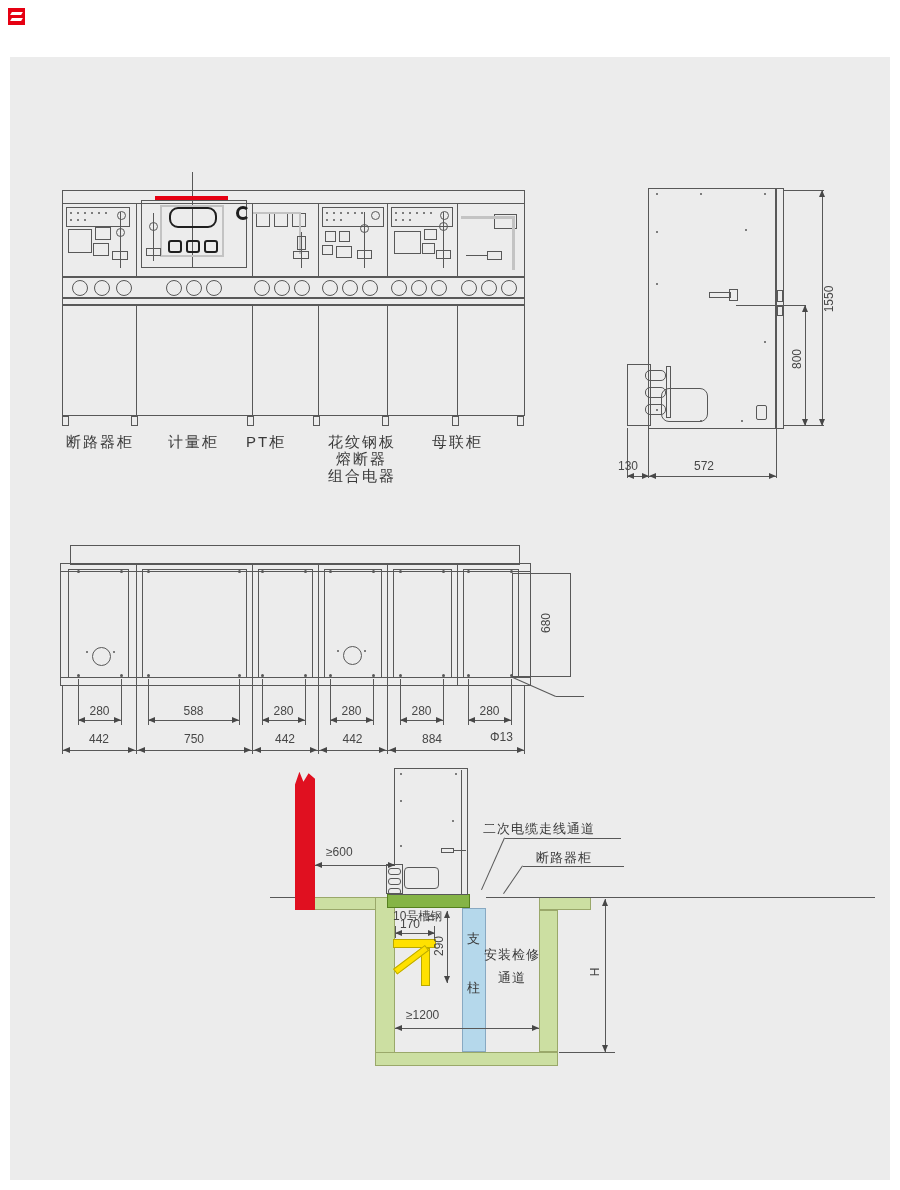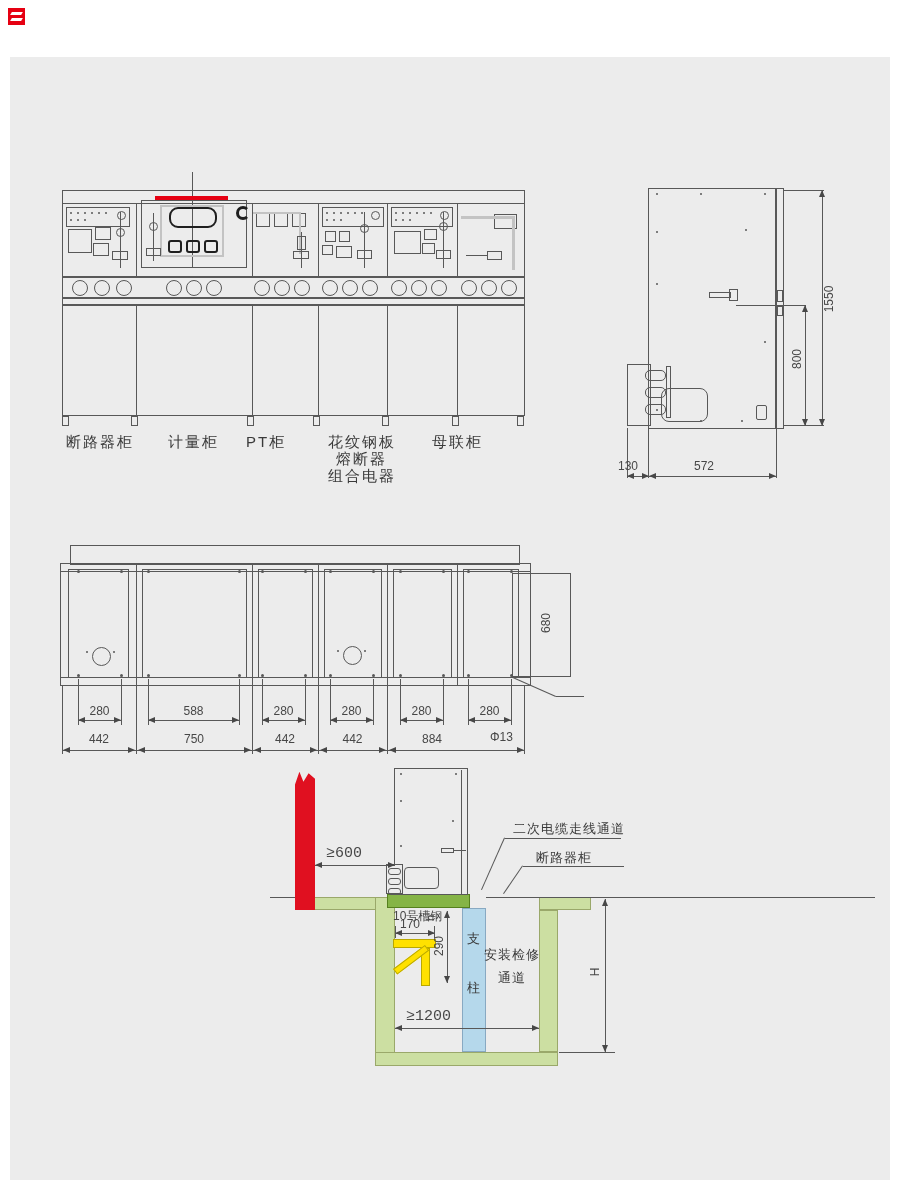--- a/index.html
+++ b/index.html
@@ -10,21 +10,21 @@
   .box  { position:absolute; border:1px solid #585858; box-sizing:border-box; background:transparent; }
   .box2 { border-width:2px; border-color:#1f1f1f; }
   .grayb{ border-color:#c3c3c3; }
   .ln   { position:absolute; background:#585858; }
   .lngray { background:#c3c3c3; }
   .circ { position:absolute; border:1px solid #585858; border-radius:50%; box-sizing:border-box; }
   .dot  { position:absolute; width:3px; height:3px; background:#585858; border-radius:50%; }
   .dot2 { width:2px; height:2px; }
   .t    { position:absolute; color:#3c3c3c; white-space:nowrap; }
   .dim  { font-size:12px; color:#474747; }
-  .dim13{ font-size:15px; color:#474747;font-family:Liberation Mono, monospace; }
+  .dim13{ font-size:12px; color:#474747; }
   .zh   { font-size:15px; letter-spacing:2px; color:#3a3a3a; }
   .zh13 { font-size:13px; letter-spacing:1px; color:#3a3a3a; }
   .v    { transform:rotate(-90deg); text-align:center; }
   .ar   { position:absolute; width:0; height:0; border:3px solid transparent; }
   .ar.l { border-right:7px solid #474747; border-left:0; }
   .ar.r { border-left:7px solid #474747; border-right:0; }
   .ar.u { border-bottom:7px solid #474747; border-top:0; }
   .ar.d { border-top:7px solid #474747; border-bottom:0; }
   .hdr-title { position:absolute; left:34px; top:5px; font-size:17px; font-weight:bold; color:#e60012; letter-spacing:0.5px; }
   .hdr-icon  { position:absolute; left:8px; top:8px; width:17px; height:17px; background:#e60012; }
@@ -366,21 +366,21 @@
   <div class="box" style="left:388px;top:868px;width:13px;height:7px;border-radius:3px"></div>
   <div class="box" style="left:388px;top:878px;width:13px;height:7px;border-radius:3px"></div>
   <div class="box" style="left:388px;top:888px;width:13px;height:7px;border-radius:3px"></div>
   <div class="box" style="left:404px;top:867px;width:35px;height:22px;border-radius:4px"></div>
 
   <div class="ln" style="left:315px;top:865px;width:80px;height:1px"></div>
   <div class="ar l" style="left:315px;top:862px"></div>
   <div class="ar r" style="left:388px;top:862px"></div>
   <span class="t dim13" style="left:326px;top:845px">≥600</span>
 
-  <span class="t zh13" style="left:513px;top:820px">二次电缆走线通道</span>
+  <span class="t zh13" style="left:483px;top:820px">二次电缆走线通道</span>
   <div class="ln" style="left:505px;top:838px;width:116px;height:1px"></div>
   <div class="ln" style="left:505px;top:838px;width:57px;height:1px;transform:rotate(113.9deg);transform-origin:0 0"></div>
   <span class="t zh13" style="left:536px;top:849px">断路器柜</span>
   <div class="ln" style="left:523px;top:866px;width:101px;height:1px"></div>
   <div class="ln" style="left:523px;top:866px;width:34px;height:1px;transform:rotate(124.2deg);transform-origin:0 0"></div>
 
   <div class="ln" style="left:486px;top:897px;width:389px;height:1px"></div>
 
   <span class="t dim" style="left:393px;top:908px">10号槽钢</span>
   <span class="t dim v" style="left:424px;top:912px;width:12px;font-size:11px">h</span>

